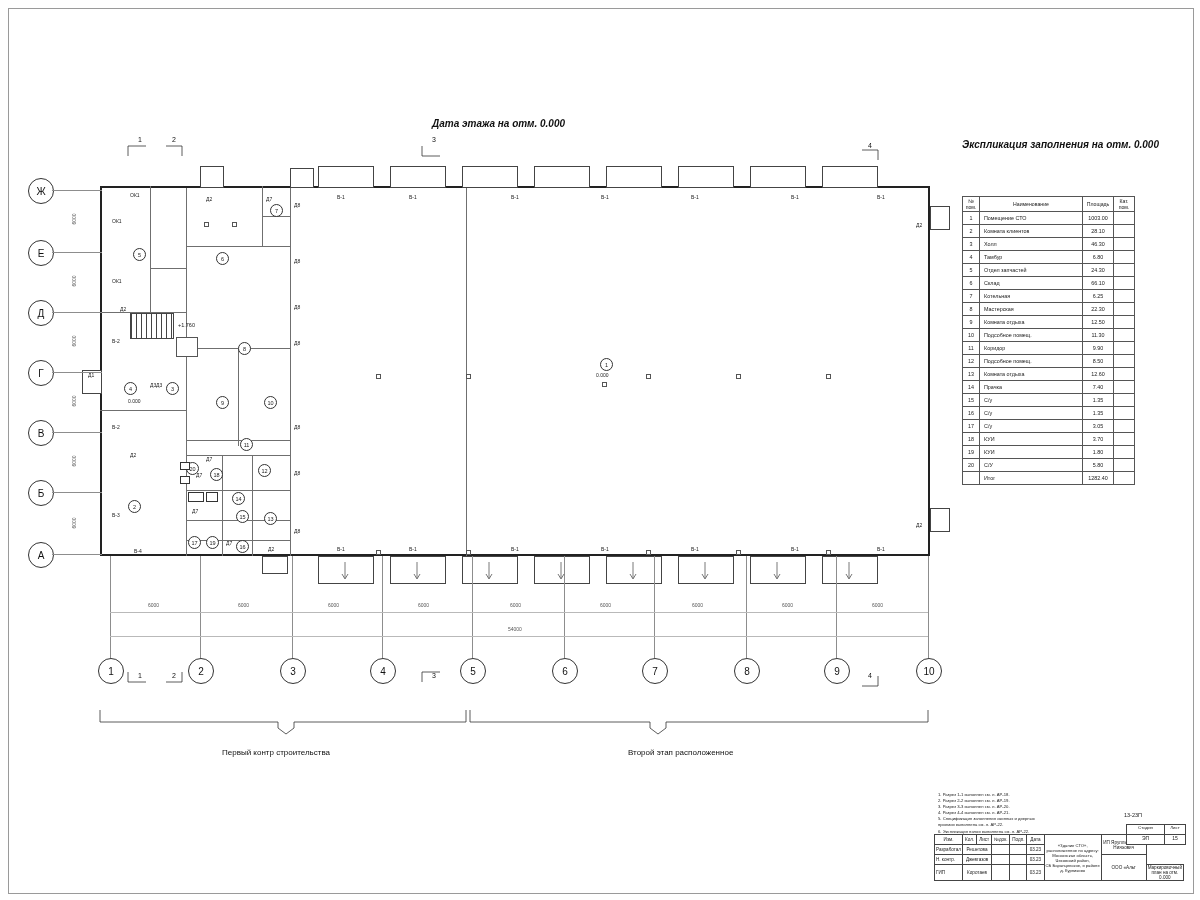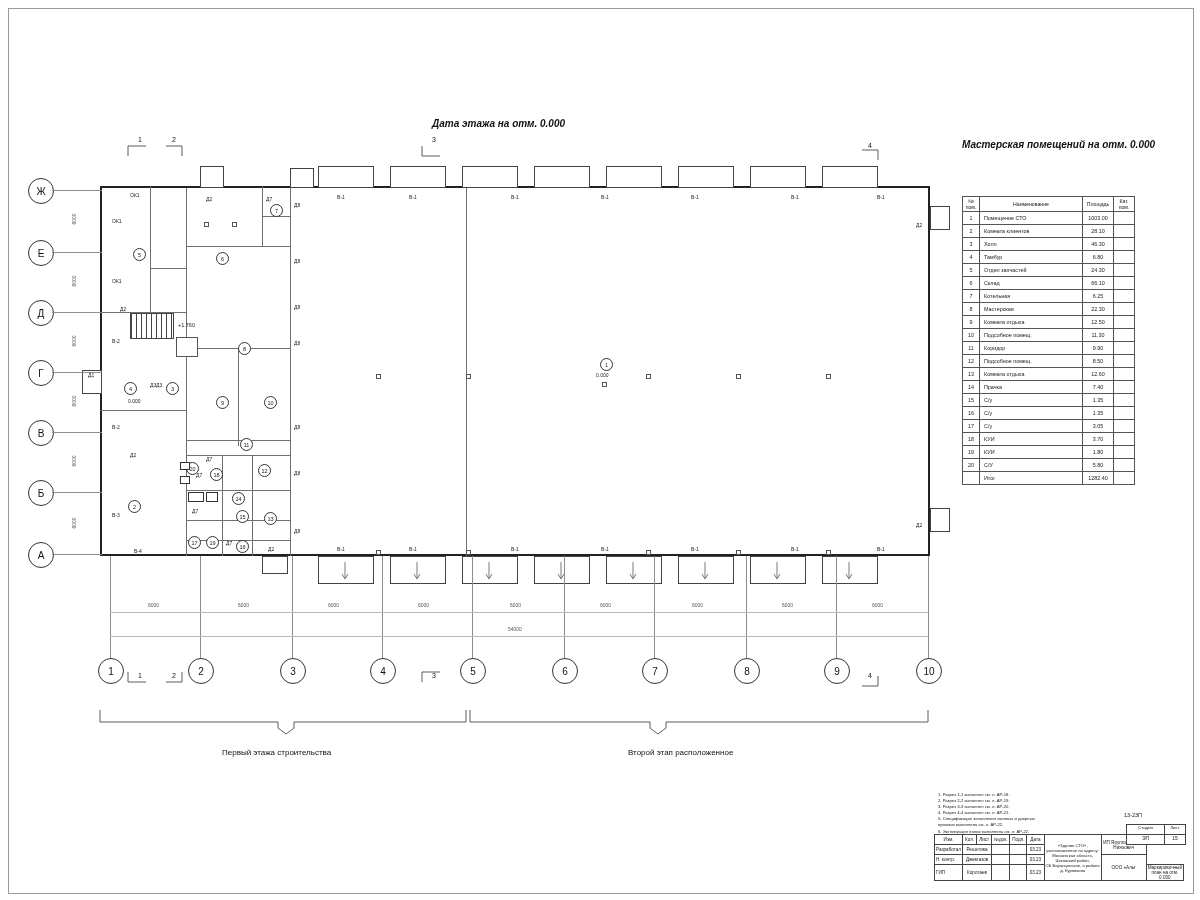--- a/index.html
+++ b/index.html
@@ -46,21 +46,21 @@
   .secmark{position:absolute;font-size:7px;color:#111;}
   .sq{position:absolute;width:3px;height:3px;border:1px solid #555;}
 </style>
 </head>
 <body>
 
 <div id="sheet">
   <div class="frame"></div>
 
   <div class="ttl" style="left:432px;top:118px;">Дата этажа на отм. 0.000</div>
-  <div class="ttl" style="left:962px;top:139px;">Мастерская помещений на отм. 0.000</div>
+  <div class="ttl" style="left:962px;top:139px;">Экспликация заполнения на отм. 0.000</div>
 
   <table class="exp">
     <thead>
       <tr>
         <th>№ пом.</th>
         <th>Наименование</th>
         <th>Площадь</th>
         <th>Кат. пом.</th>
       </tr>
     </thead>
@@ -428,21 +428,21 @@
         <path d="M489,562 L489,578 M486,574 L489,579 L492,574"></path>
         <path d="M561,562 L561,578 M558,574 L561,579 L564,574"></path>
         <path d="M633,562 L633,578 M630,574 L633,579 L636,574"></path>
         <path d="M705,562 L705,578 M702,574 L705,579 L708,574"></path>
         <path d="M777,562 L777,578 M774,574 L777,579 L780,574"></path>
         <path d="M849,562 L849,578 M846,574 L849,579 L852,574"></path>
       </g>
     </g>
   </svg>
 
-  <div class="bracelbl" style="left:222px;top:748px;">Первый этажа строительства</div>
+  <div class="bracelbl" style="left:222px;top:748px;">Первый контр строительства</div>
   <div class="bracelbl" style="left:628px;top:748px;">Второй этап расположенное</div>
 
   <div class="notes">
     <div>1. Разрез 1-1 выполнен см. л. АР-18.</div>
     <div>2. Разрез 2-2 выполнен см. л. АР-19.</div>
     <div>3. Разрез 3-3 выполнен см. л. АР-20.</div>
     <div>4. Разрез 4-4 выполнен см. л. АР-21.</div>
     <div>5. Спецификация заполнения оконных и дверных</div>
     <div>проемов выполнена см. л. АР-22.</div>
     <div>6. Экспликация полов выполнена см. л. АР-22.</div>

